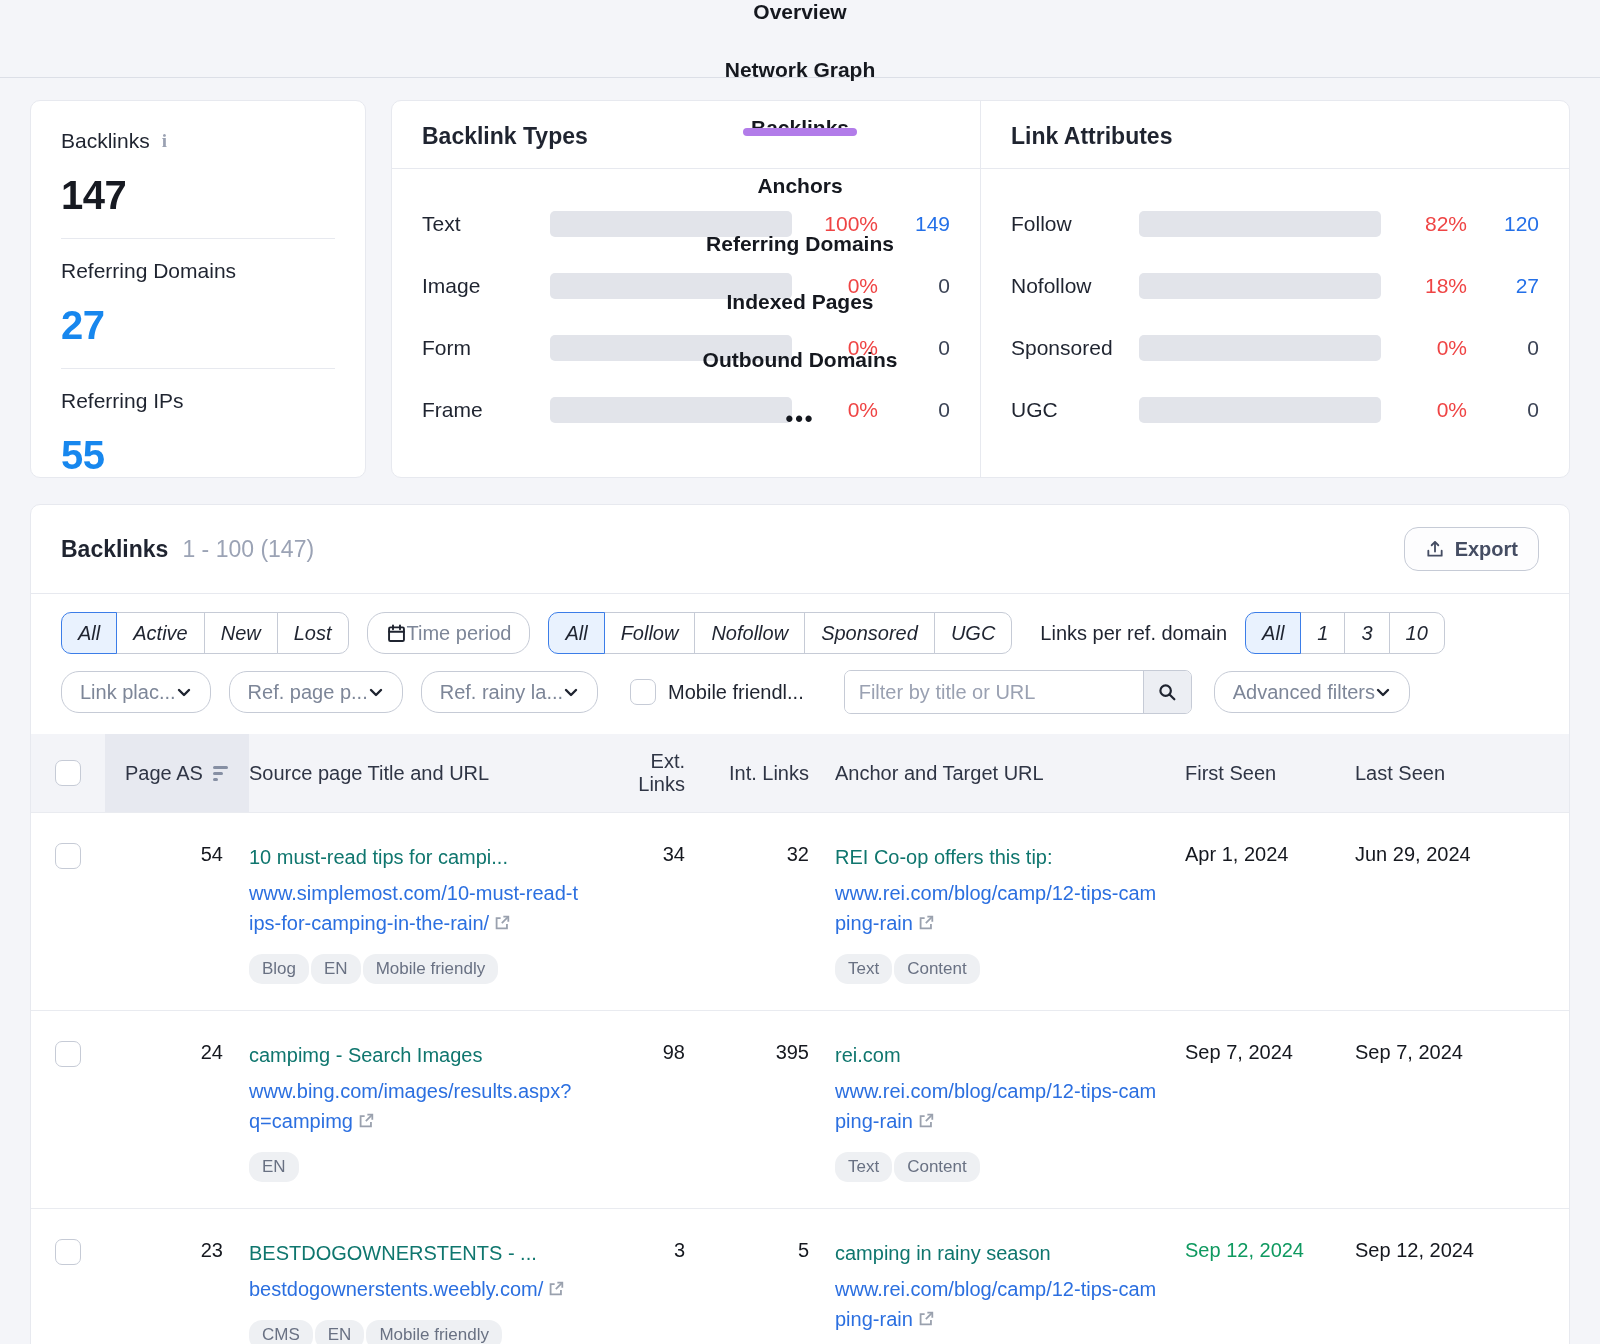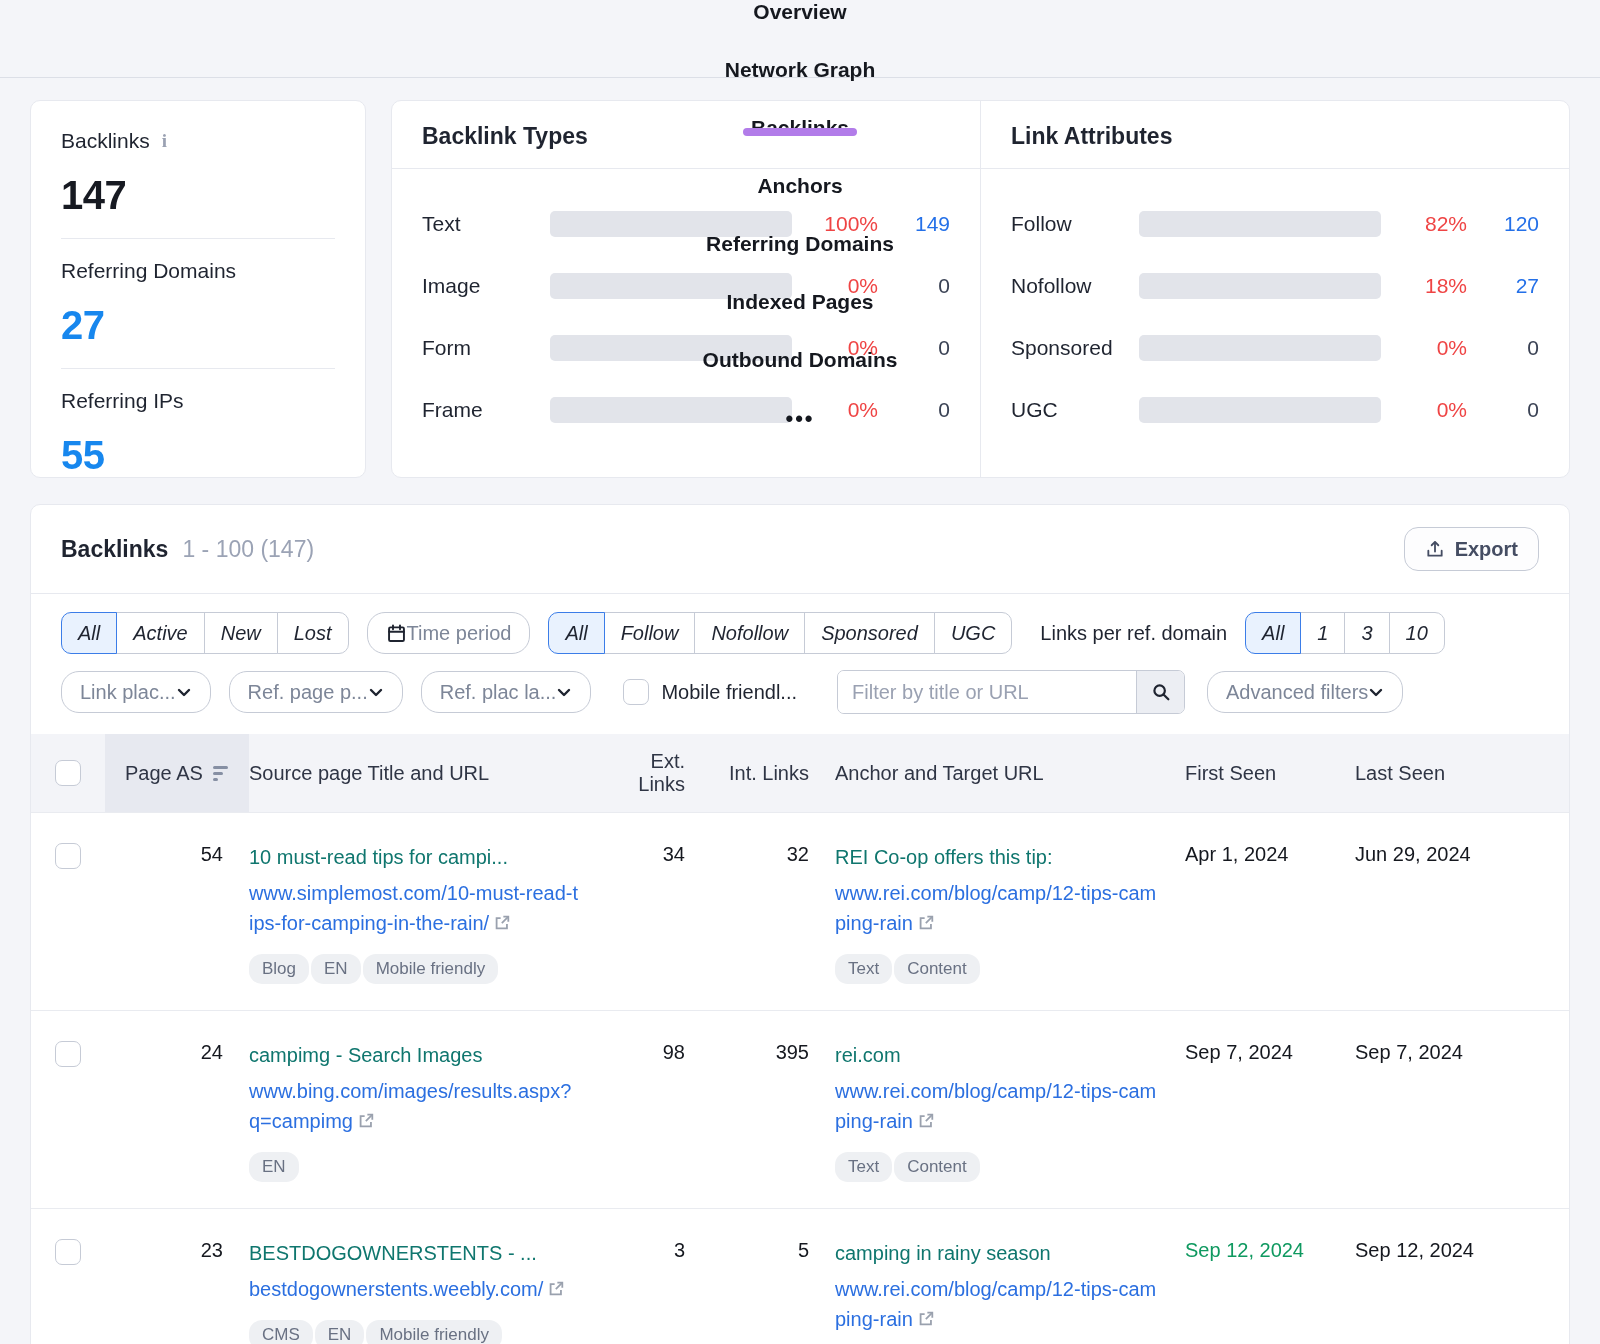--- a/index.html
+++ b/index.html
@@ -275,21 +275,21 @@
       </button>
       <button class="pill-btn">
         <span class="lbl">Ref. page p...</span>
         <span style="display:inline-flex;">
           <svg width="16" height="16" viewBox="0 0 16 16" fill="none" stroke="#1f2430" stroke-width="2.4" stroke-linecap="round" stroke-linejoin="round">
               <path d="M3 6l5 5 5-5"></path>
             </svg>
         </span>
       </button>
       <button class="pill-btn">
-        <span class="lbl">Ref. plac la...</span>
+        <span class="lbl">Ref. rainy la...</span>
         <span style="display:inline-flex;">
           <svg width="16" height="16" viewBox="0 0 16 16" fill="none" stroke="#1f2430" stroke-width="2.4" stroke-linecap="round" stroke-linejoin="round">
               <path d="M3 6l5 5 5-5"></path>
             </svg>
         </span>
       </button>
 
       <div class="check-wrap">
         <span class="checkbox"></span>
         <span class="check-label">Mobile friendl...</span>

